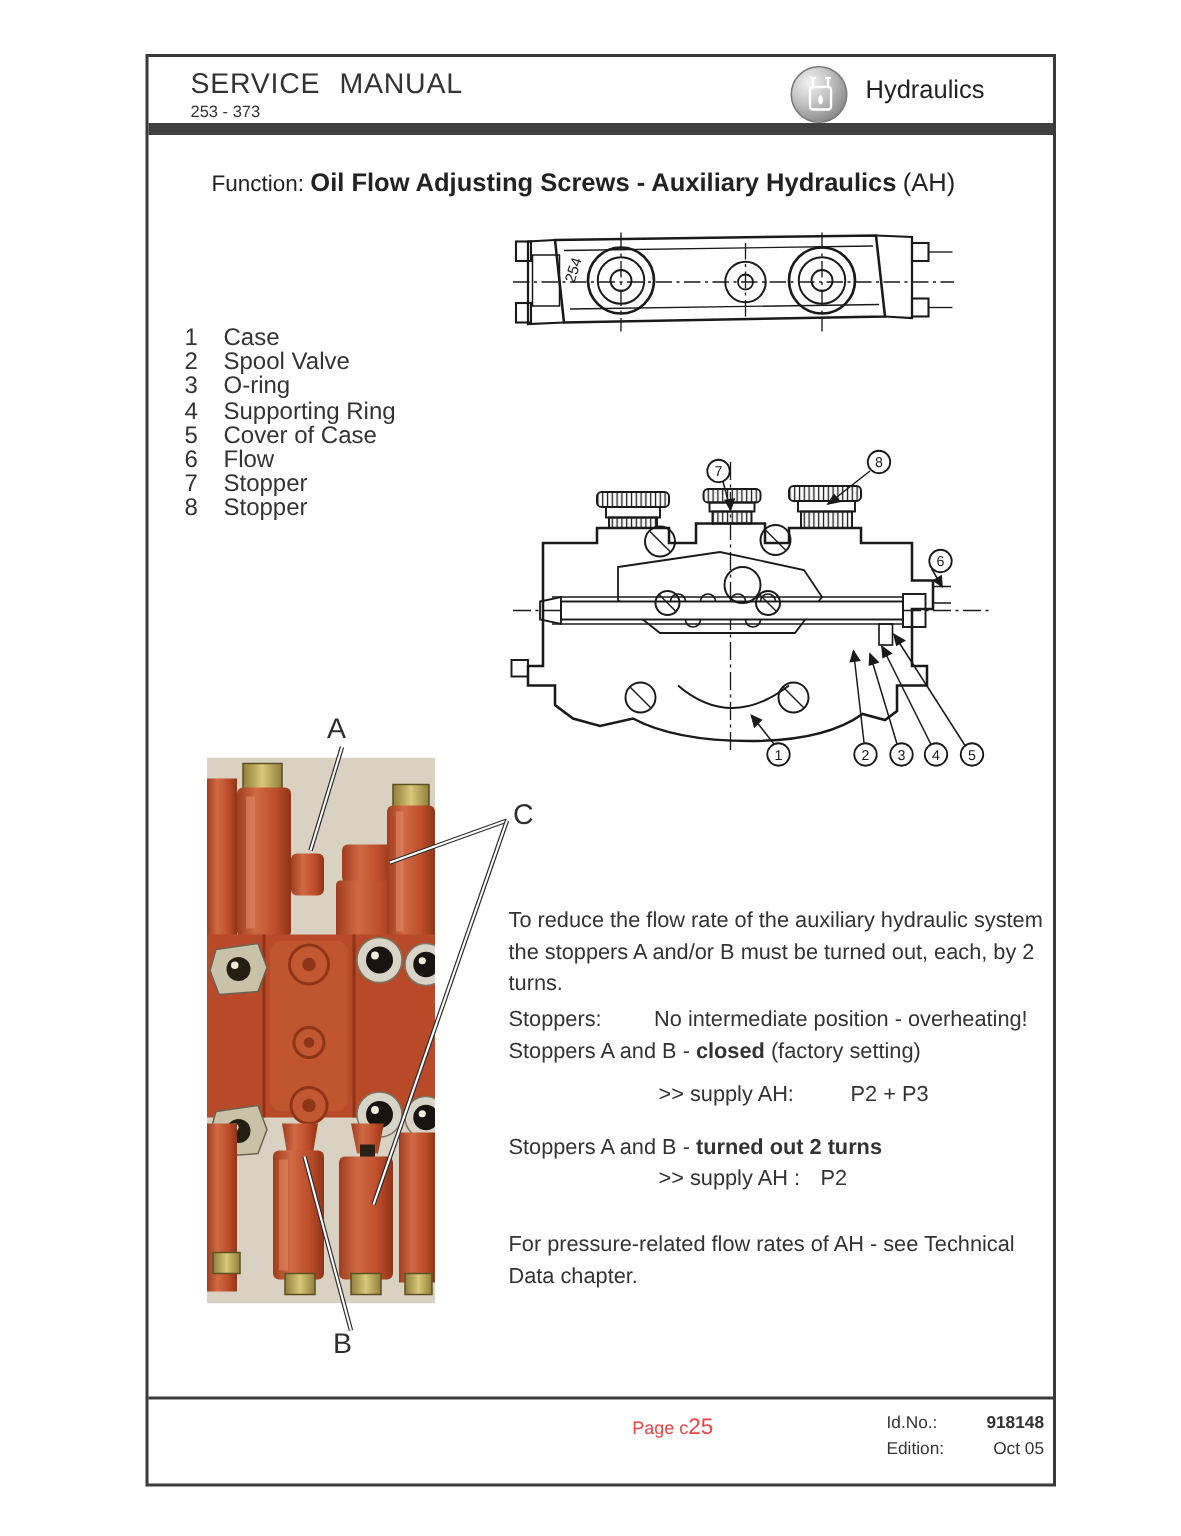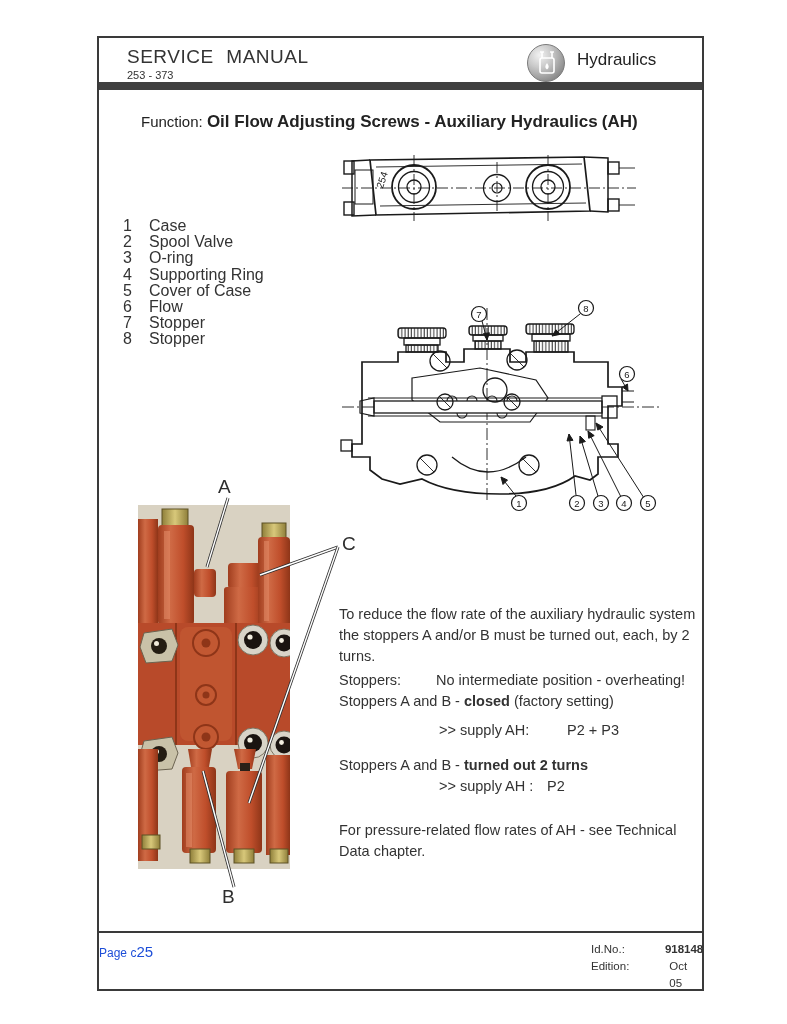--- a/index.html
+++ b/index.html
@@ -11,21 +11,21 @@
   .hdr{position:absolute;left:0;top:0;width:100%;height:52px;border-bottom:8px solid #404040;box-sizing:border-box;}
   .hdr-title{position:absolute;left:28px;top:8px;font-size:19px;letter-spacing:.5px;word-spacing:7px;color:#333;}
   .hdr-sub{position:absolute;left:28px;top:31px;font-size:11px;color:#333;}
   .hdr-icon{position:absolute;left:428px;top:6px;width:38px;height:38px;border-radius:50%;
             background:radial-gradient(circle at 32% 28%,#f2f2f2 0%,#c9c9c9 35%,#8f8f8f 75%,#6f6f6f 100%);
             border:1px solid #7a7a7a;box-sizing:border-box;}
   .hdr-section{position:absolute;left:478px;top:12px;font-size:17px;color:#222;}
   
   .fn-title{position:absolute;left:42px;top:74px;font-size:15px;color:#222;white-space:nowrap;}
   .fn-title b{font-size:17px;}
-  .fn-title .paren{font-size:17px;font-weight:700;}
+  .fn-title .paren{font-size:17px;font-weight:400;}
   
   .parts{position:absolute;left:24px;top:180px;font-size:16px;color:#333;}
   .parts .row{height:16.2px;line-height:16.2px;}
   .parts .num{display:inline-block;width:26px;}
   
   .plan-svg{position:absolute;left:243px;top:112px;}
   .sect-svg{position:absolute;left:241px;top:256px;}
   
   .photo{position:absolute;left:39px;top:467px;width:152px;height:364px;}
   .leads{position:absolute;left:33px;top:434px;width:235px;height:445px;pointer-events:none;}
@@ -35,24 +35,24 @@
   .lblC{left:243px;top:495px;}
   
   .tline{position:absolute;left:240px;width:370px;font-size:14.5px;line-height:21px;color:#333;}
   .figline .pre{font-size:11.5px;}
   .wlabel{display:inline-block;width:93px;}
   .ind{margin-left:100px;}
   .gap1{display:inline-block;width:124px;}
   .gap2{display:inline-block;width:104px;}
   
   .ftr{position:absolute;left:0;bottom:0;width:100%;height:58px;border-top:2px solid #3a3a3a;box-sizing:border-box;}
-  .ftr-page{position:absolute;left:0;top:10px;width:100%;font-size:12px;color:#1d4ed8;}
+  .ftr-page{position:absolute;left:0;top:10px;width:100%;text-align:center;font-size:12px;color:#ef4444;padding-left:48px;}
   .ftr-page .big{font-size:15px;}
   .ftr-id{position:absolute;left:492px;top:8px;font-size:11.5px;color:#333;width:105px;}
-  .ftr-id .frow{display:flex;justify-content:flex-start;line-height:17px;gap:40px;}
+  .ftr-id .frow{display:flex;justify-content:space-between;line-height:17px;}
   svg text{font-family:"Liberation Sans","DejaVu Sans",sans-serif;}
 </style>
 </head>
 <body>
 
 <div class="page">
   <div class="frame">
 
     <div class="hdr">
       <div class="hdr-title">SERVICE MANUAL</div>

